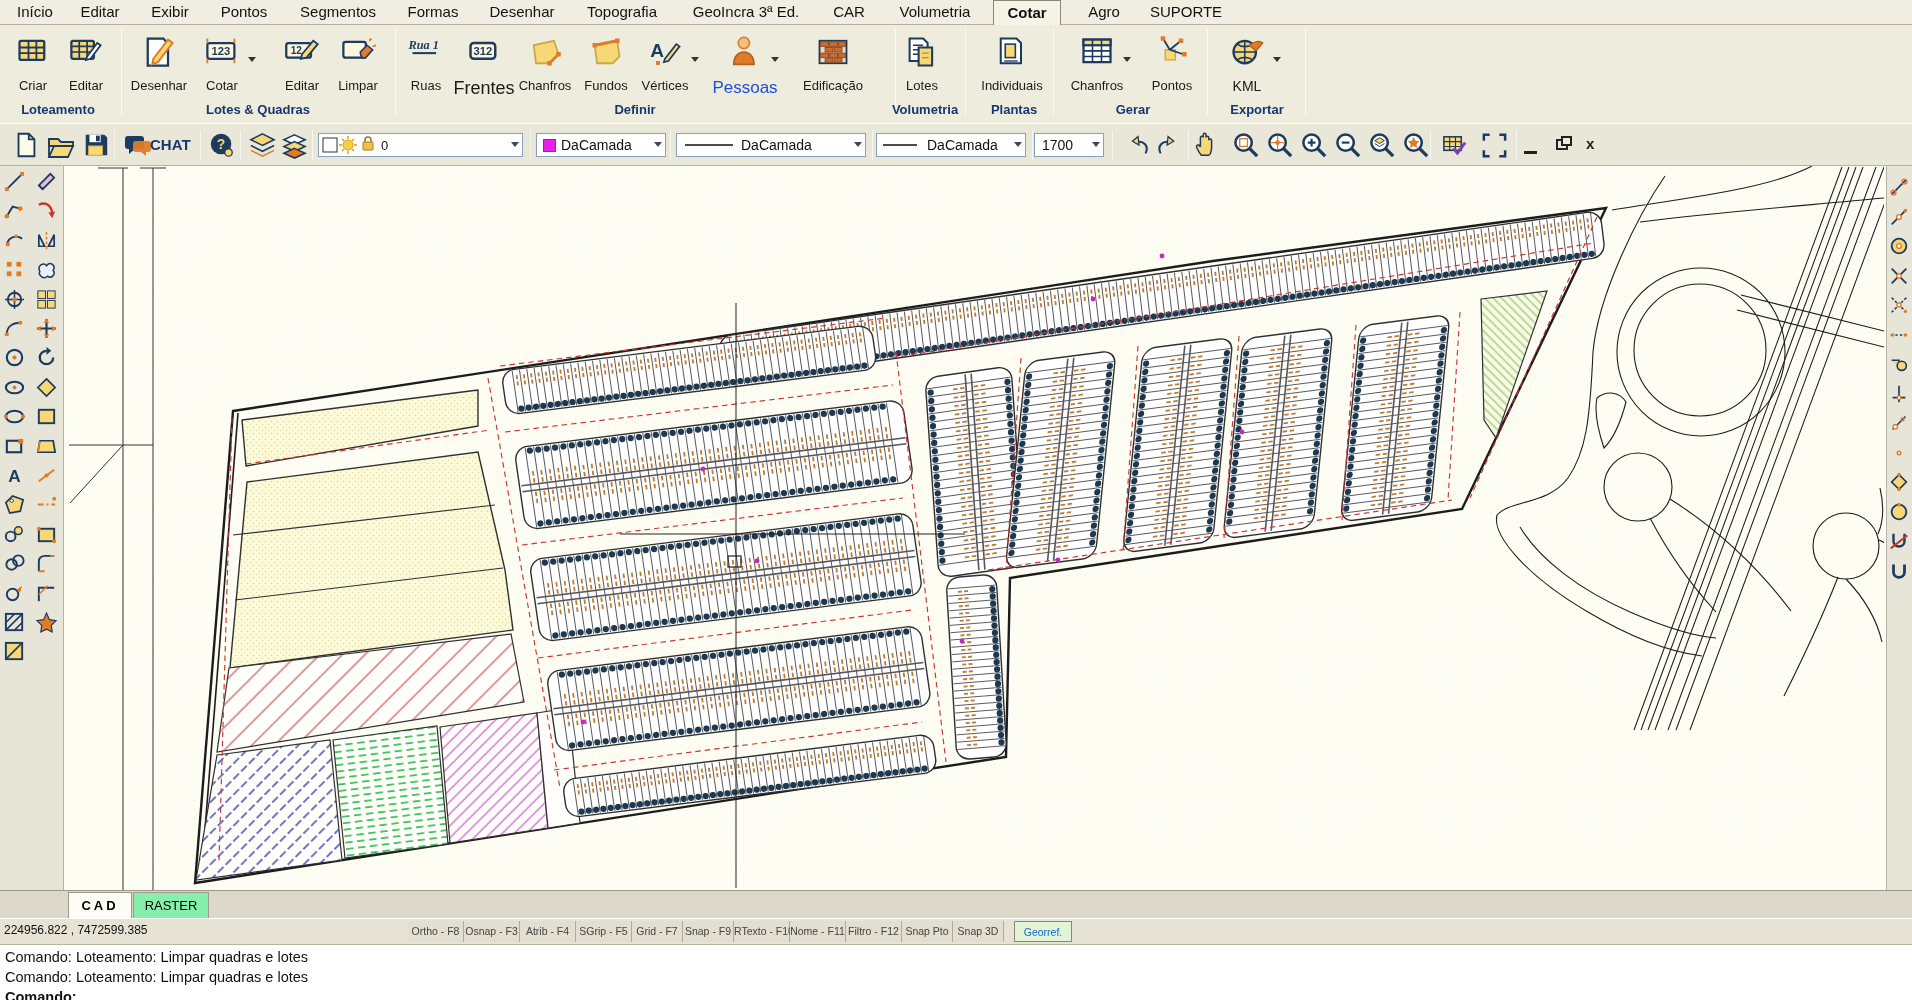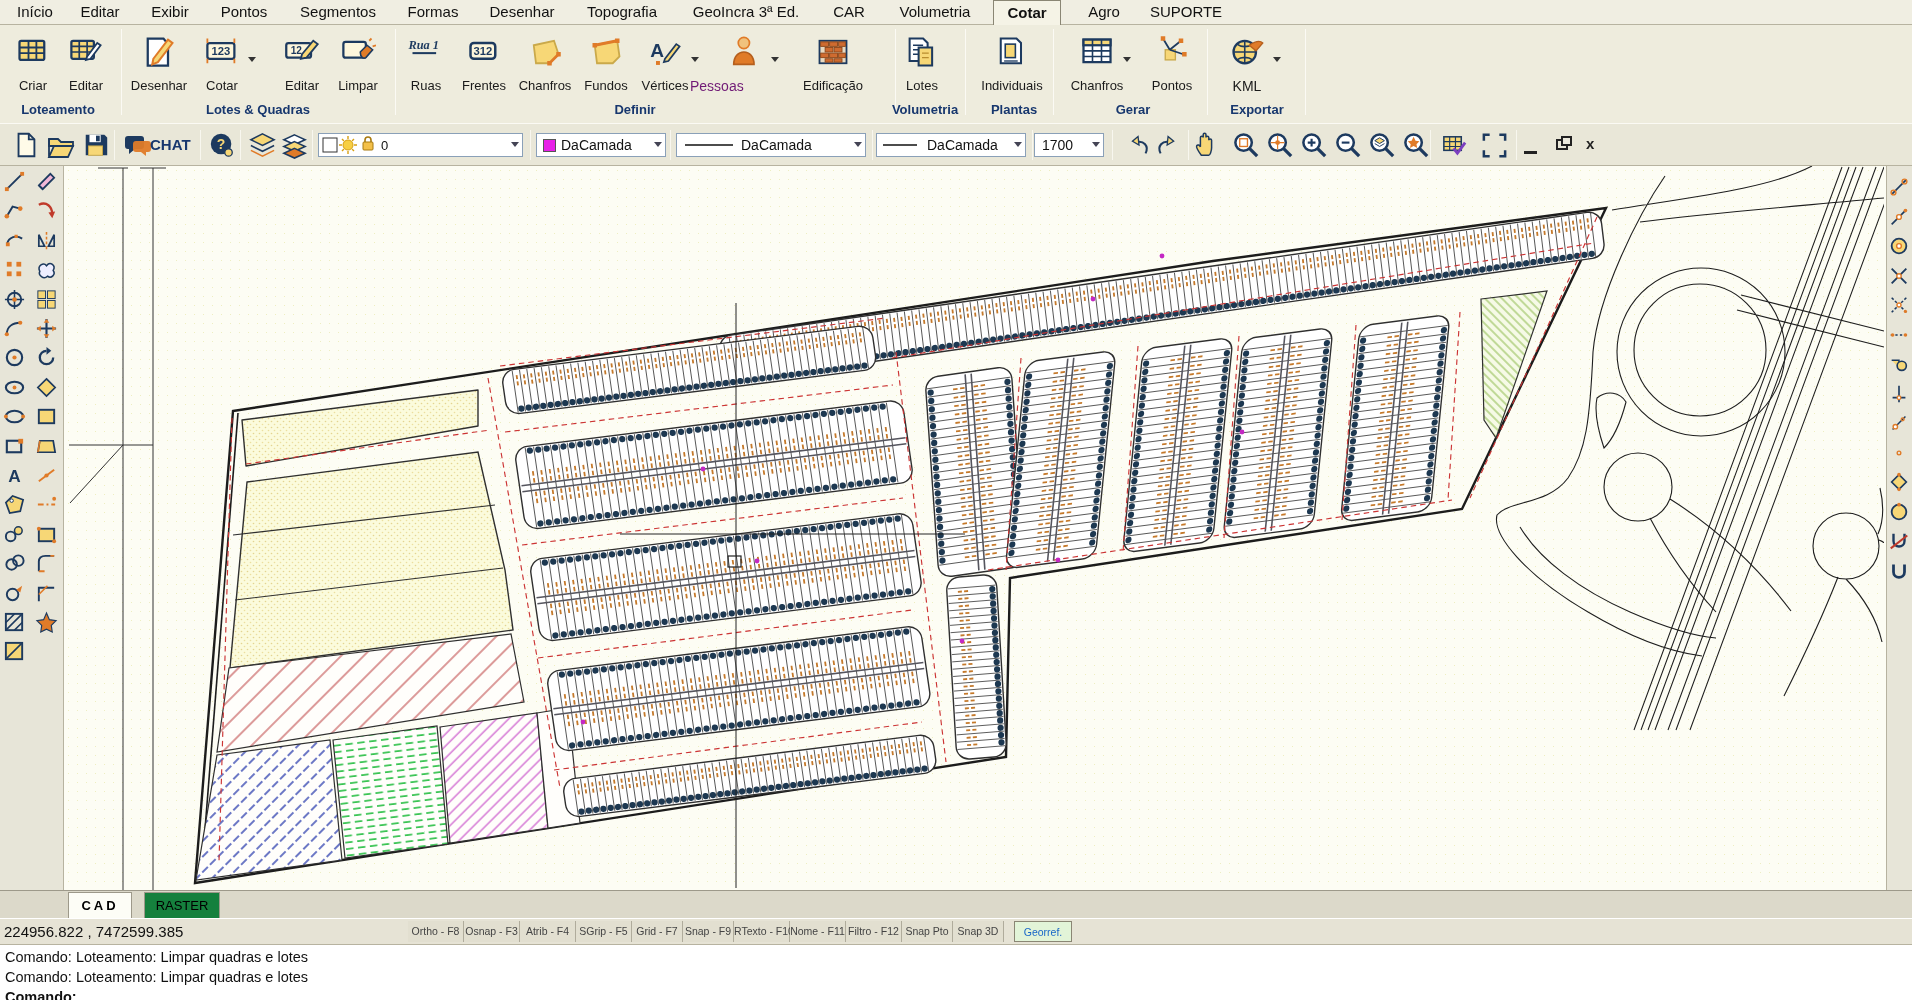--- a/index.html
+++ b/index.html
@@ -74,21 +74,21 @@
     <div style="position:absolute;left:303px;top:53px;width:110px;text-align:center;font-size:13px;color:#1a1a1a">Limpar</div>
     <div style="position:absolute;left:408px;top:9px;width:36px;height:36px"><svg width="36" height="36" viewBox="0 0 32 32">
         <text x="14" y="13" font-size="11" font-weight="bold" fill="#1d3a5f" text-anchor="middle" font-family="Liberation Serif" font-style="italic">Rua 1</text>
         <path d="M4 17h21" stroke="#1d3a5f" stroke-width="1.8"></path>
       </svg></div>
     <div style="position:absolute;left:371px;top:53px;width:110px;text-align:center;font-size:13px;color:#1a1a1a">Ruas</div>
     <div style="position:absolute;left:466px;top:9px;width:36px;height:36px"><svg width="36" height="36" viewBox="0 0 32 32">
         <rect x="4" y="8" width="22" height="14" rx="3" fill="#fdf6dc" stroke="#1d3a5f" stroke-width="2.2"></rect>
         <text x="15" y="19" font-size="10" font-weight="bold" fill="#1d3a5f" text-anchor="middle" font-family="Liberation Sans">312</text>
       </svg></div>
-    <div style="position:absolute;left:429px;top:53px;width:110px;text-align:center;font-size:13px;color:#1a1a1a">Frentes</div>
+    <div style="position:absolute;left:429px;top:53px;width:110px;text-align:center;font-size:18px;color:#1a1a1a">Frentes</div>
     <div style="position:absolute;left:527px;top:9px;width:36px;height:36px"><svg width="36" height="36" viewBox="0 0 32 32">
         <path d="M6 10L24 6l4 12-8 8H8z" fill="#f7d776" stroke="#caa94a" stroke-width="1.6"></path>
         <path d="M28 18l-8 8" stroke="#e07b28" stroke-width="2.4"></path>
         <rect x="18" y="24" width="4" height="4" fill="#e07b28"></rect>
         <rect x="26" y="16" width="4" height="4" fill="#e07b28"></rect>
       </svg></div>
     <div style="position:absolute;left:490px;top:53px;width:110px;text-align:center;font-size:13px;color:#1a1a1a">Chanfros</div>
     <div style="position:absolute;left:588px;top:9px;width:36px;height:36px"><svg width="36" height="36" viewBox="0 0 32 32">
         <path d="M6 10L26 6l2 14-6 6H8z" fill="#f7d776" stroke="#caa94a" stroke-width="1.6"></path>
         <path d="M6 10L26 6" stroke="#e07b28" stroke-width="2.6"></path>
@@ -100,21 +100,21 @@
         <text x="9" y="20" font-size="17" font-weight="bold" fill="#1d3a5f" text-anchor="middle" font-family="Liberation Sans">A</text>
         <path d="M16 22L26 9l3 2-10 13-4 1z" fill="#f7d776" stroke="#1d3a5f" stroke-width="1.5"></path>
         <rect x="8" y="24" width="3.5" height="3.5" fill="#e07b28"></rect>
       </svg></div>
     <div style="position:absolute;left:610px;top:53px;width:110px;text-align:center;font-size:13px;color:#1a1a1a">Vértices</div>
     <div style="position:absolute;left:691px;top:32px;width:0;height:0;border-left:4px solid transparent;border-right:4px solid transparent;border-top:5px solid #333"></div>
     <div style="position:absolute;left:727px;top:9px;width:36px;height:36px"><svg width="36" height="36" viewBox="0 0 32 32">
         <circle cx="15" cy="8" r="5" fill="#f0c27d" stroke="#e07b28" stroke-width="1.5"></circle>
         <path d="M6 27c0-7 4-11 9-11s9 4 9 11z" fill="#e07b28" stroke="#b55f1d" stroke-width="1.5"></path>
       </svg></div>
-    <div style="position:absolute;left:690px;top:53px;width:110px;text-align:left;font-size:14px;color:#701a75">Pessoas</div>
+    <div style="position:absolute;left:690px;top:53px;width:110px;text-align:center;font-size:17px;color:#1d4ed8">Pessoas</div>
     <div style="position:absolute;left:771px;top:32px;width:0;height:0;border-left:4px solid transparent;border-right:4px solid transparent;border-top:5px solid #333"></div>
     <div style="position:absolute;left:815px;top:9px;width:36px;height:36px"><svg width="36" height="36" viewBox="0 0 32 32">
         <rect x="4" y="6" width="24" height="20" fill="#e8d9c0" stroke="#1d3a5f" stroke-width="1.6"></rect>
         <g fill="#cf6b30" stroke="#8a4519" stroke-width=".8">
           <rect x="5" y="7" width="7" height="4"></rect>
           <rect x="13" y="7" width="7" height="4"></rect>
           <rect x="21" y="7" width="6" height="4"></rect>
           <rect x="9" y="12" width="7" height="4"></rect>
           <rect x="17" y="12" width="7" height="4"></rect>
           <rect x="5" y="17" width="7" height="4"></rect>
@@ -626,24 +626,24 @@
     </svg></div>
 <div style="position:absolute;left:1888px;top:530.0px;width:23px;height:23px"><svg width="22" height="22" viewBox="0 0 24 24">
       <path d="M6 4v8c0 8 12 8 12 0V4" stroke="#1d3a5f" stroke-width="2.6" fill="none"></path>
       <path d="M3 20L21 6" stroke="#c03a2b" stroke-width="2.2"></path>
     </svg></div>
 <div style="position:absolute;left:1888px;top:559.5px;width:23px;height:23px"><svg width="22" height="22" viewBox="0 0 24 24">
       <path d="M6 5v8c0 8 12 8 12 0V5" stroke="#1d3a5f" stroke-width="3" fill="none"></path>
     </svg></div>
 <div class="tabrow">
     <div class="tab" style="left:68px;width:64px;background:#fdfdf6;font-weight:bold;letter-spacing:3px">CAD</div>
-    <div class="tab" style="left:144px;width:76px;background:#15803d">RASTER</div>
+    <div class="tab" style="left:133px;width:76px;background:#86efac">RASTER</div>
   </div>
 <div class="status">
-    <div style="position:absolute;left:4px;top:4px;font-size:15px;color:#111">224956.822 , 7472599.385</div>
+    <div style="position:absolute;left:4px;top:4px;font-size:12px;color:#111">224956.822 , 7472599.385</div>
     <div class="sbtn" style="left:408px;width:56px">Ortho - F8</div>
     <div class="sbtn" style="left:464px;width:56px">Osnap - F3</div>
     <div class="sbtn" style="left:520px;width:56px">Atrib - F4</div>
     <div class="sbtn" style="left:576px;width:56px">SGrip - F5</div>
     <div class="sbtn" style="left:632px;width:51px">Grid - F7</div>
     <div class="sbtn" style="left:683px;width:51px">Snap - F9</div>
     <div class="sbtn" style="left:734px;width:56px">RTexto - F10</div>
     <div class="sbtn" style="left:790px;width:56px">Nome - F11</div>
     <div class="sbtn" style="left:846px;width:56px">Filtro - F12</div>
     <div class="sbtn" style="left:902px;width:51px">Snap Pto</div>

